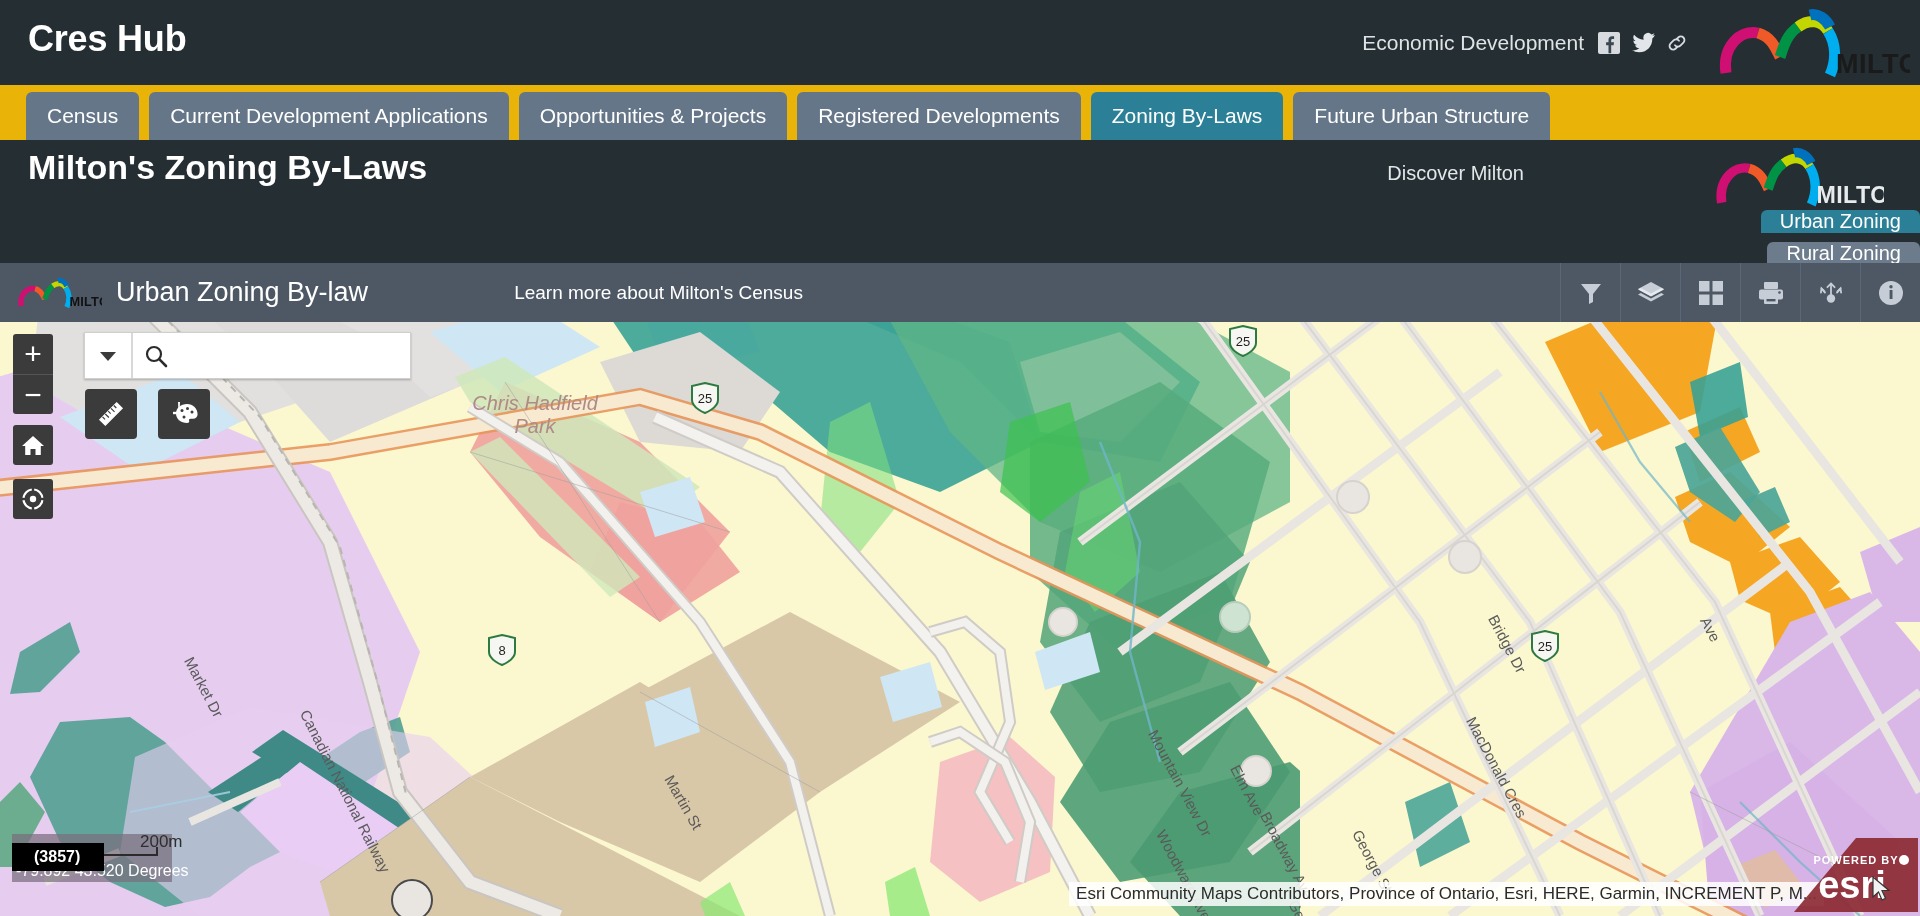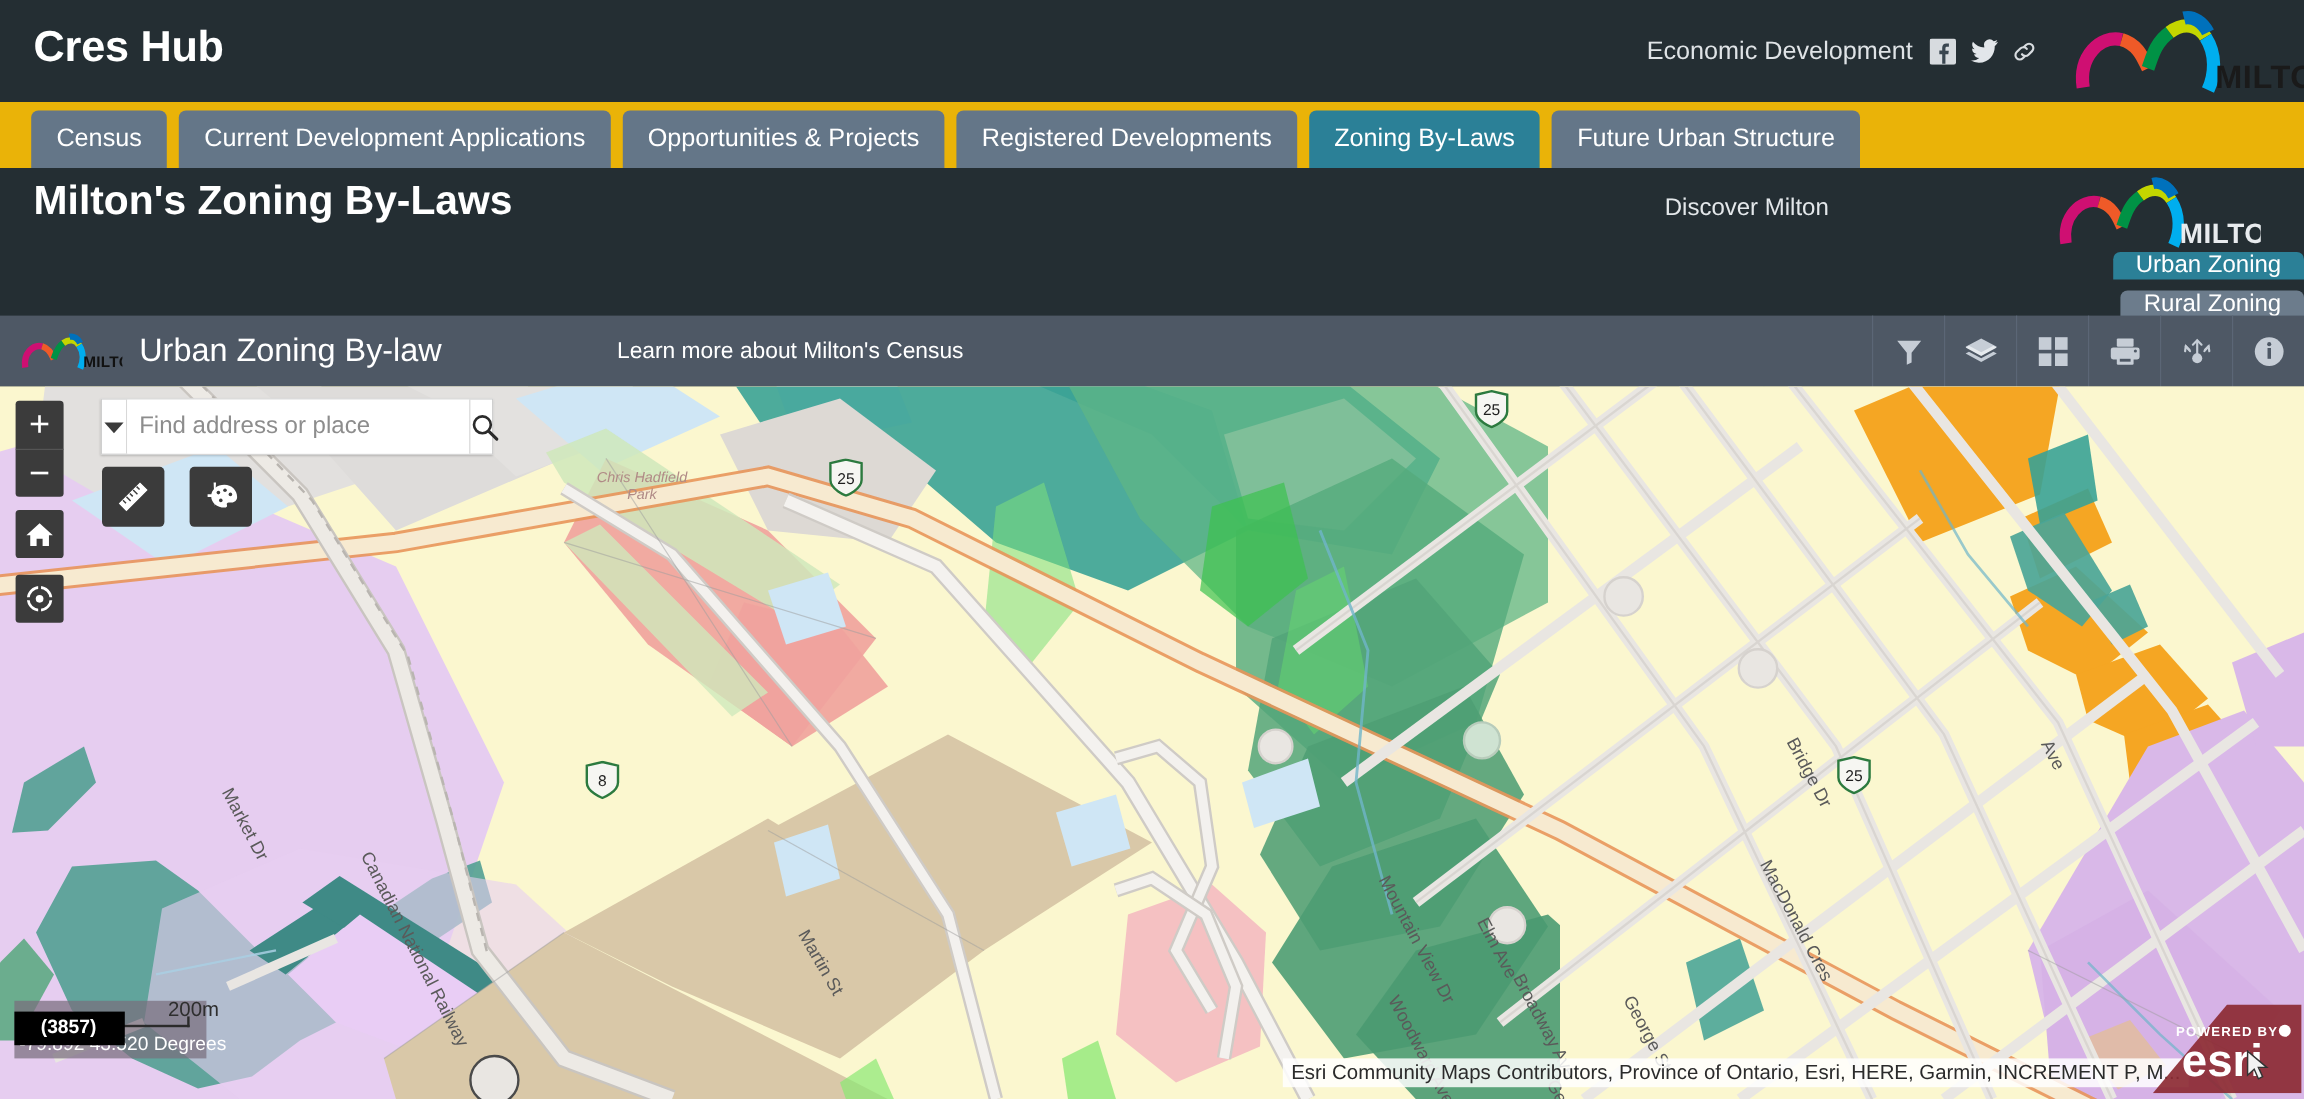--- a/index.html
+++ b/index.html
@@ -27,20 +27,21 @@
     color: #ffffff;
     letter-spacing: -0.2px;
   }
   .header-right {
     position: absolute;
     right: 0; top: 0;
     height: 85px;
     display: flex;
     align-items: center;
     gap: 0px;
+    padding-right: 10px;
   }
   .ed-label {
     font-size: 21px;
     color: #dfe3e6;
     margin-right: 14px;
     white-space: nowrap;
   }
   .social {
     display: flex;
     align-items: center;
@@ -322,21 +323,21 @@
   .map-label {
     position: absolute;
     font-size: 15px;
     color: #5a5a5a;
     white-space: nowrap;
     pointer-events: none;
     font-family: "Liberation Sans", sans-serif;
   }
   .park-label {
     position: absolute;
-    font-size: 12px;
+    font-size: 20px;
     font-style: italic;
     color: #b08a86;
     text-align: center;
     pointer-events: none;
     line-height: 1.15;
   }
   .shield {
     position: absolute;
     width: 30px; height: 32px;
     pointer-events: none;
@@ -719,21 +720,20 @@
         </g>
     </svg>
   </div>
 
   <div class="searchbox">
     <div class="search-drop">
       <svg width="20" height="14" viewBox="0 0 20 14">
           <path d="M2 3 L10 12 L18 3 Z" fill="#3b3b3b"></path>
         </svg>
     </div>
-    <input class="search-input" type="text" value="" placeholder="Find address or place" style="">
     <div class="search-go">
       <svg width="24" height="24" viewBox="0 0 24 24">
           <circle cx="10" cy="10" r="7" fill="none" stroke="#2b2b2b" stroke-width="2.2"></circle>
           <path d="M15.2 15.2 L22 22" stroke="#2b2b2b" stroke-width="2.6" stroke-linecap="round"></path>
         </svg>
     </div>
   </div>
 
   <div class="map-tool measure">
     <svg width="28" height="28" viewBox="0 0 28 28">

